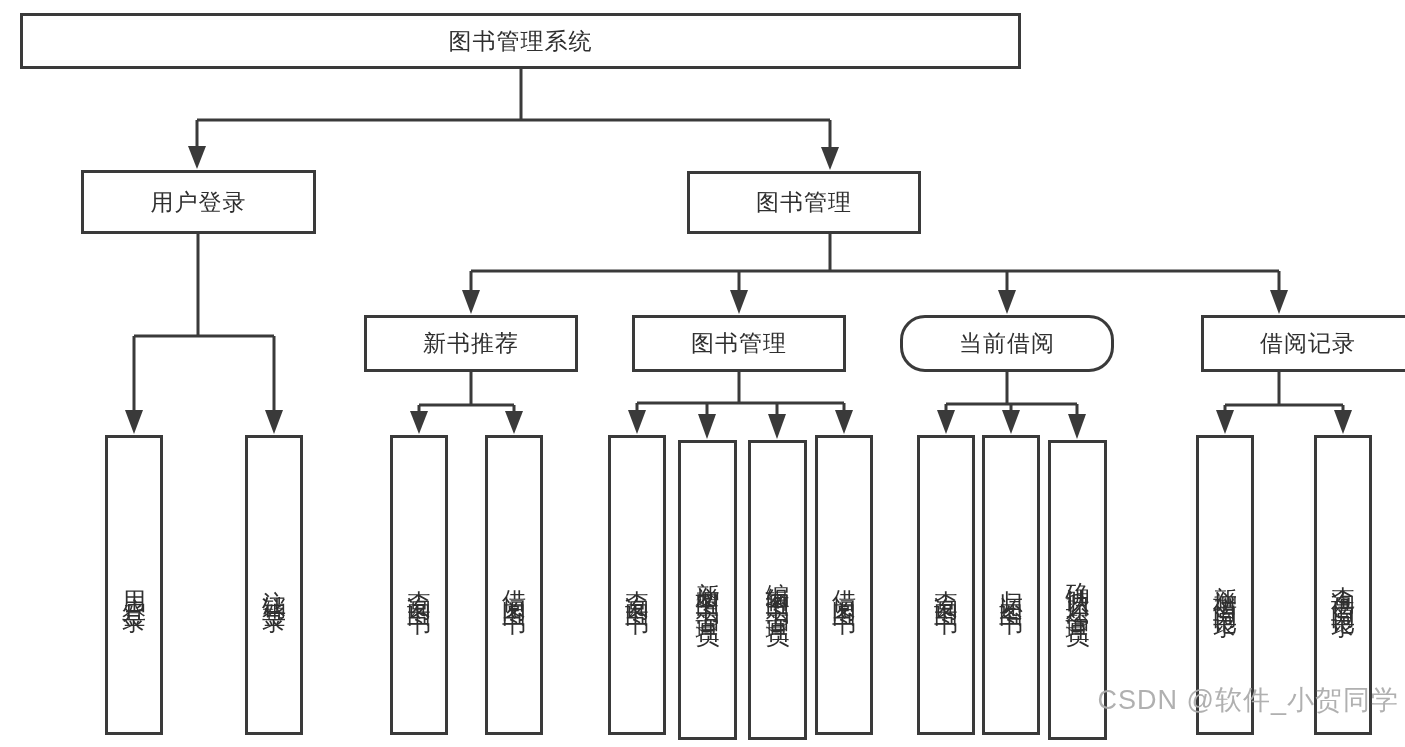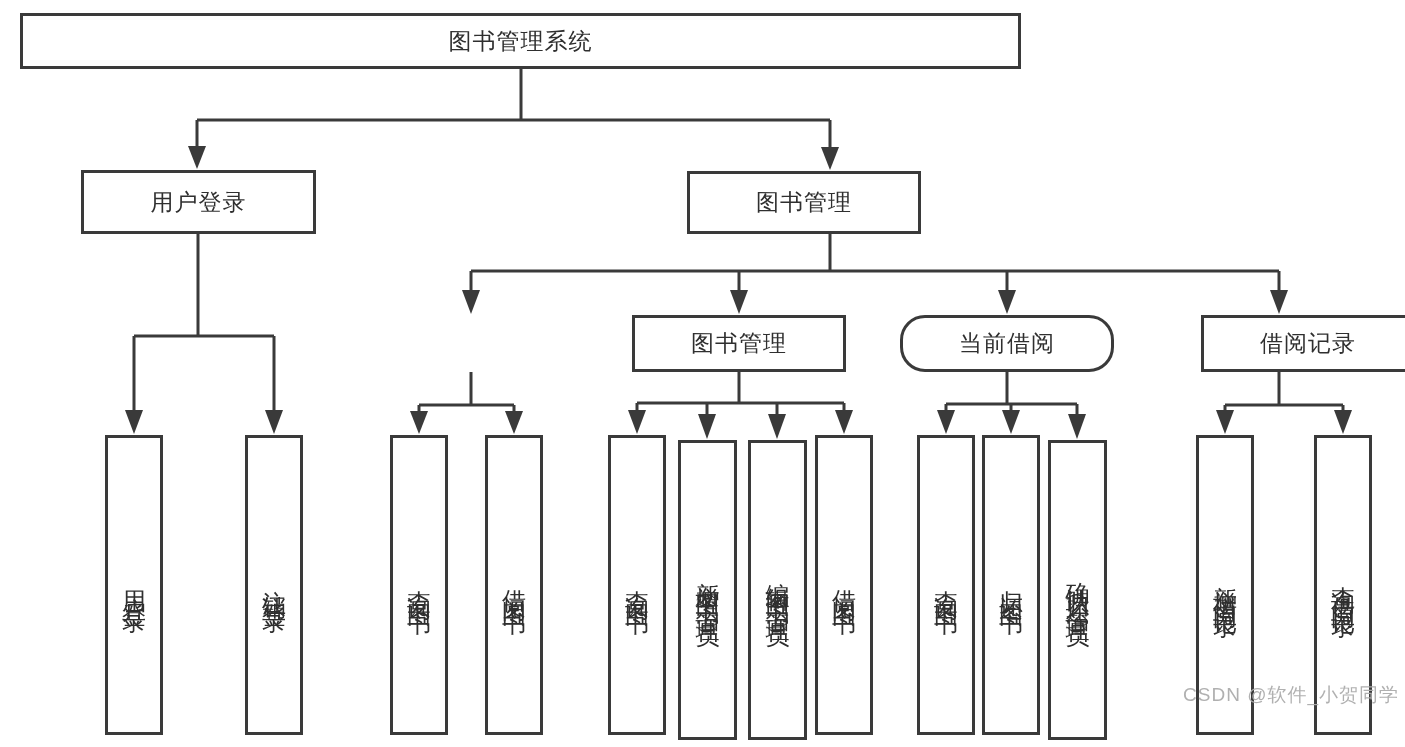--- a/index.html
+++ b/index.html
@@ -40,21 +40,21 @@
     font-size: 24px;
     writing-mode: vertical-rl;
     text-orientation: mixed;
     letter-spacing: 7px;
     line-height: 1;
   }
   .watermark {
     position: absolute;
     top: 682px;
     right: 6px;
-    font-size: 19px;
+    font-size: 27px;
     color: rgba(172,172,172,0.95);
     letter-spacing: 1px;
     z-index: 5;
     white-space: nowrap;
   }
 </style>
 </head>
 <body>
 
 <div id="stage">
@@ -120,20 +120,21 @@
       <polygon points="1216,410 1234,410 1225,434"></polygon>
       <polygon points="1334,410 1352,410 1343,434"></polygon>
     </g>
   </svg>
 
   <div class="node hnode" style="left:20px; top:13px; width:1001px; height:56px;">图书管理系统</div>
 
   <div class="node hnode" style="left:81px; top:170px; width:235px; height:64px;">用户登录</div>
   <div class="node hnode" style="left:687px; top:171px; width:234px; height:63px;">图书管理</div>
 
+  <div class="node hnode" style="left:364px; top:315px; width:214px; height:57px;">新书推荐</div>
   <div class="node hnode" style="left:632px; top:315px; width:214px; height:57px;">图书管理</div>
   <div class="node hnode" style="left:900px; top:315px; width:214px; height:57px;border-radius:25px;">当前借阅</div>
   <div class="node hnode" style="left:1172px; top:315px; width:214px; height:57px;margin-left:29px;">借阅记录</div>
 
   <div class="node vnode" style="left:105px; top:435px; width:58px; height:300px;">用户登录</div>
   <div class="node vnode" style="left:245px; top:435px; width:58px; height:300px;">注销登录</div>
 
   <div class="node vnode" style="left:390px; top:435px; width:58px; height:300px;">查询图书</div>
   <div class="node vnode" style="left:485px; top:435px; width:58px; height:300px;">借阅图书</div>
 

